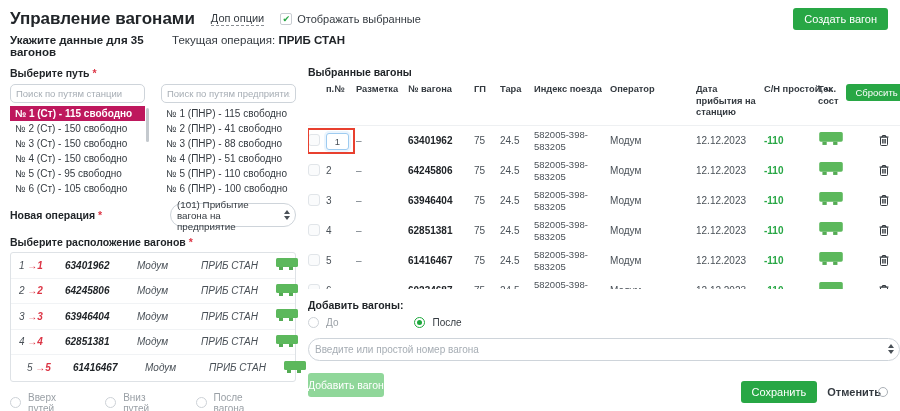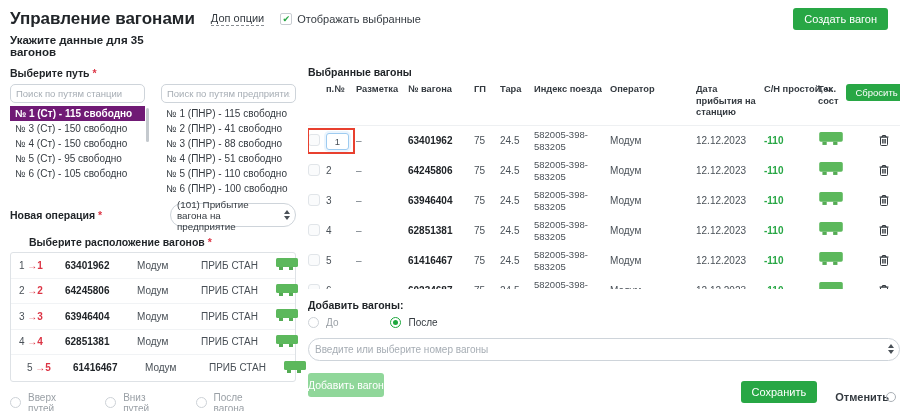--- a/index.html
+++ b/index.html
@@ -28,32 +28,32 @@
 
   .lbl{font-size:10.5px;font-weight:bold;color:#212529;margin:5px 0 4px;}
   .req{color:#dc3545;}
 
   .cols{display:flex;gap:16px;}
   .col{width:135px;position:relative;}
   .search{width:100%;height:19px;border:1px solid #ced4da;border-radius:5px;font-size:9.5px;padding:0 5px;color:#495057;font-family:inherit;}
   .search::placeholder{color:#a6adb4;}
   .pathlist{margin-top:3px;position:relative;}
   .pitem{font-size:10px;padding:1px 5px;height:15px;line-height:13px;white-space:nowrap;overflow:hidden;color:#343a40;cursor:pointer;}
-  .pitem.sel{background:#701a75;color:#fff;font-weight:bold;}
+  .pitem.sel{background:#be185d;color:#fff;font-weight:bold;}
   .mini-scroll{position:absolute;right:-4px;top:2px;width:3px;height:34px;background:#c4c9ce;border-radius:2px;}
 
   .oprow{display:flex;align-items:center;margin-top:7px;}
   .oplabel{width:160px;flex:none;font-size:10.5px;font-weight:bold;color:#212529;}
   .select{border:1px solid #ced4da;border-radius:12px;height:24px;display:flex;align-items:center;font-size:9.8px;padding:0 16px 0 6px;position:relative;color:#343a40;flex:1;cursor:pointer;background:#fff;}
   .spin{position:absolute;right:5px;top:50%;transform:translateY(-50%);display:flex;flex-direction:column;gap:2px;}
   .spin i{display:block;width:0;height:0;border-left:3px solid transparent;border-right:3px solid transparent;}
   .spin .up{border-bottom:4px solid #495057;}
   .spin .down{border-top:4px solid #495057;}
 
-  .wlist{border:1px solid #dee2e6;border-radius:3px;margin-top:2px;}
+  .wlist{border:1px solid #dee2e6;border-radius:3px;margin-top:2px;font-style:italic;}
   .wrow{display:grid;grid-template-columns:46px 72px 64px 74px 1fr;align-items:center;height:25.5px;padding:0 8px;border-bottom:1px solid #f1f3f5;font-size:10px;}
   .wrow:last-child{border-bottom:none;margin-left:8px;}
   .wseq{color:#495057;}
   .warrow,.wtarget{color:#dc3545;font-weight:bold;}
   .wnum{font-weight:bold;color:#212529;}
   .wtxt{color:#495057;}
   .wicon{justify-self:end;}
 
   .radios{display:flex;margin-top:10px;font-size:10px;align-items:center;}
   .ritem{display:flex;align-items:center;gap:7px;margin-right:30px;}
@@ -83,52 +83,57 @@
   .idx{color:#495057;font-size:9.5px;line-height:1.2;padding-right:10px;}
   .idle{font-size:10px;font-weight:bold;color:#28a745;}
   .trash{cursor:pointer;display:inline-flex;}
 
   
   .addlbl{font-size:10.5px;font-weight:bold;color:#212529;margin:10px 0 6px;}
   .bigselect{margin-top:10px;height:23px;font-size:10px;color:#a6adb4;}
   .addbtn{background:#90d79a;color:#fff;font-size:10.5px;padding:6px 0;border-radius:3px;border:none;margin-top:12px;font-family:inherit;cursor:default;}
 
   
-  .footer{position:absolute;right:4px;bottom:8px;display:flex;align-items:flex-end;gap:18px;}
+  .footer{position:absolute;right:12px;bottom:8px;display:flex;align-items:center;gap:10px;}
   .cancel{font-size:11px;font-weight:bold;color:#343a40;display:inline-flex;align-items:center;cursor:pointer;}
   .cancel-circle{width:10px;height:10px;border:1.5px solid #aab0b6;border-radius:50%;margin-left:-3px;background:transparent;}
 </style>
 </head>
 <body>
 
 <div class="topbar">
   <span class="title">Управление вагонами</span>
   <span class="dop">Доп опции</span>
   <span class="show-sel">
     <span class="cbx"></span>
     <span>Отображать выбранные</span>
   </span>
   <button class="btn create">Создать вагон</button>
 </div>
 
 <div class="inforow">
   <span class="spec">Укажите данные для 35 вагонов</span>
+  <span class="curop">
+    <span>Текущая операция:</span>
+    <b>ПРИБ СТАН</b>
+  </span>
 </div>
 
 <div class="main">
 
   <div class="left">
     <div class="lbl">
       <span>Выберите путь</span> <span class="req">*</span>
     </div>
     <div class="cols">
       <div class="col">
         <input class="search" placeholder="Поиск по путям станции" style="">
         <div class="pathlist">
           <div class="pitem sel">№ 1 (Ст) - 115 свободно</div>
+          <div class="pitem">№ 2 (Ст) - 150 свободно</div>
           <div class="pitem">№ 3 (Ст) - 150 свободно</div>
           <div class="pitem">№ 4 (Ст) - 150 свободно</div>
           <div class="pitem">№ 5 (Ст) - 95 свободно</div>
           <div class="pitem">№ 6 (Ст) - 105 свободно</div>
           <span class="mini-scroll"></span>
         </div>
       </div>
       <div class="col">
         <input class="search" placeholder="Поиск по путям предприятия" style="">
         <div class="pathlist">
@@ -148,21 +153,21 @@
       </span>
       <span class="select">
         <span>(101) Прибытие вагона на предприятие</span>
         <span class="spin">
             <i class="up"></i>
             <i class="down"></i>
           </span>
       </span>
     </div>
 
-    <div class="lbl" style="margin-top:9px;margin-left:19px;">
+    <div class="lbl" style="margin-top:9px;">
       <span>Выберите расположение вагонов</span> <span class="req">*</span>
     </div>
     <div class="wlist">
       <div class="wrow">
         <span><span class="wseq">1</span> <span class="warrow">→</span><span class="wtarget">1</span></span>
         <span class="wnum">63401962</span>
         <span class="wtxt">Модум</span>
         <span class="wtxt">ПРИБ СТАН</span>
         <span class="wicon"><svg width="24" height="14" viewBox="0 0 24 14">
               <rect x="1" y="1" width="22" height="9" rx="1.5" fill="#5cb85c"></rect>
@@ -410,32 +415,32 @@
               <path d="M4.7 5v4.5M6 5v4.5M7.3 5v4.5"></path>
             </svg>
           </span>
       </div>
     </div>
 
     
 
     <div class="addlbl">Добавить вагоны:</div>
     <div class="radios" style="margin-top:2px;">
-      <span class="ritem" style="margin-right:52px;">
+      <span class="ritem" style="margin-right:76px;">
           <span class="radio"></span>
           <span class="gray-lab">До</span>
         </span>
       <span class="ritem">
           <span class="radio on"></span>
           <span class="dark-lab">После</span>
         </span>
     </div>
 
     <div class="select bigselect">
-      <span>Введите или выберите номер вагоны</span>
+      <span>Введите или простой номер вагона</span>
       <span class="spin">
           <i class="up"></i>
           <i class="down"></i>
         </span>
     </div>
 
     <button class="addbtn">Добавить вагон</button>
   </div>
 </div>
 

